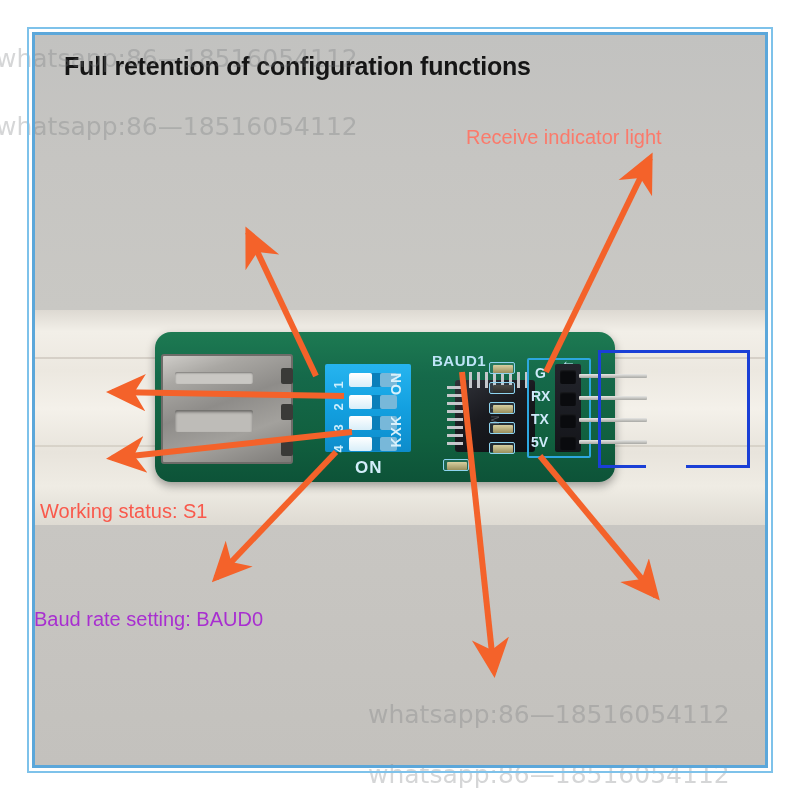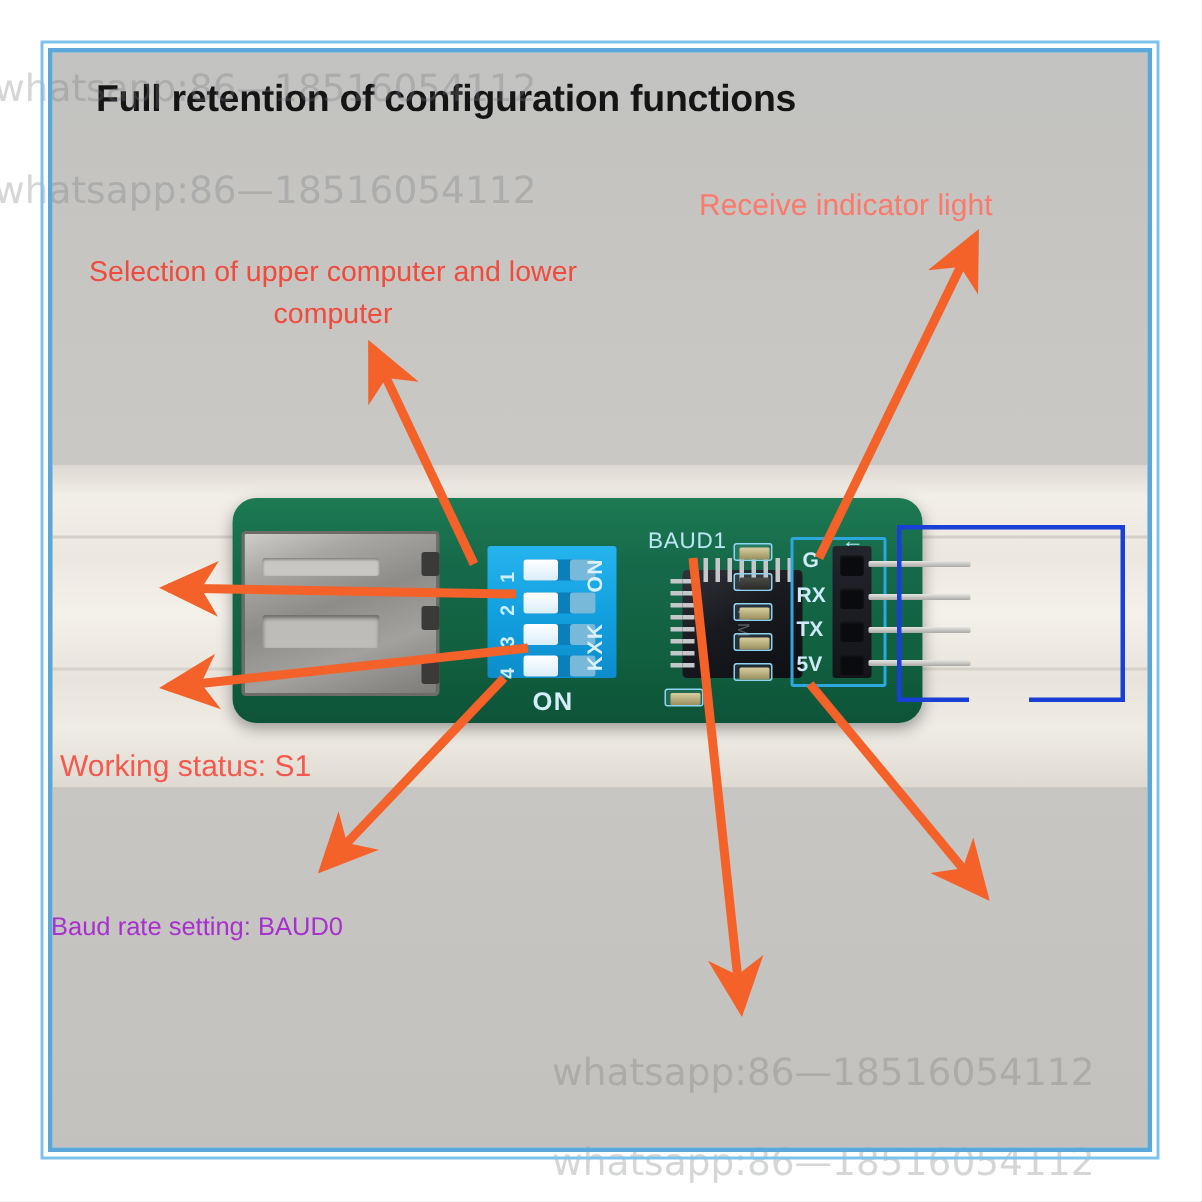--- a/index.html
+++ b/index.html
@@ -136,21 +136,21 @@
     color:#d8f1fc; font-size:14px; font-weight:700;
     letter-spacing:1px;
     writing-mode:vertical-rl; transform:rotate(180deg);
   }
   .silk-on{
     position:absolute; left:200px; top:126px;
     color:#d4eefb; font-size:17px; font-weight:700; letter-spacing:1px;
   }
   .silk-baud1{
     position:absolute; left:277px; top:20px;
-    color:#bde4f7; font-size:15px; font-weight:400; letter-spacing:.5px;
+    color:#bde4f7; font-size:15px; font-weight:700; letter-spacing:.5px;
   }
   .silk-arrow{
     position:absolute; left:406px; top:20px;
     color:#bde4f7; font-size:15px; font-weight:700;
   }
 
   
   .chip{
     position:absolute; left:300px; top:48px; width:80px; height:72px;
     background:linear-gradient(150deg,#31333a 0%,#191a1f 45%,#0e0f13 100%);
@@ -240,21 +240,21 @@
   .lbl-s0{
     left:40px; top:357px;
     color:#f9594c; font-size:20px;
   }
   .lbl-s1{
     left:40px; top:500px;
     color:#f9594c; font-size:20px;
   }
   .lbl-baud0{
     left:34px; top:608px;
-    color:#a82fd0; font-size:17px;
+    color:#a82fd0; font-size:20px;
   }
   .lbl-baud1{
     left:297px; top:688px;
     color:#a82fd0; font-size:20px;
   }
   .lbl-send{
     left:557px; top:615px;
     color:#fb7a6b; font-size:19px;
   }
 
@@ -428,22 +428,20 @@
 
   <div class="blue-rect">
     <i class="edge e-top"></i>
       <i class="edge e-left"></i>
       <i class="edge e-right"></i>
     <i class="edge e-b1"></i>
       <i class="edge e-b2"></i>
   </div>
 
   <div class="title">Full retention of configuration functions</div>
-  <div class="lbl lbl-sel">Selection of upper computer and lower
-computer</div>
   <div class="lbl lbl-recv">Receive indicator light</div>
   <div class="lbl lbl-s1">Working status: S1</div>
   <div class="lbl lbl-baud0">Baud rate setting: BAUD0</div>
 
   <div class="wm wm1">whatsapp:86—18516054112</div>
   <div class="wm wm2">whatsapp:86—18516054112</div>
   <div class="wm wm3">whatsapp:86—18516054112</div>
   <div class="wm wm4">whatsapp:86—18516054112</div>
 
   <div class="frame-outer"></div>

